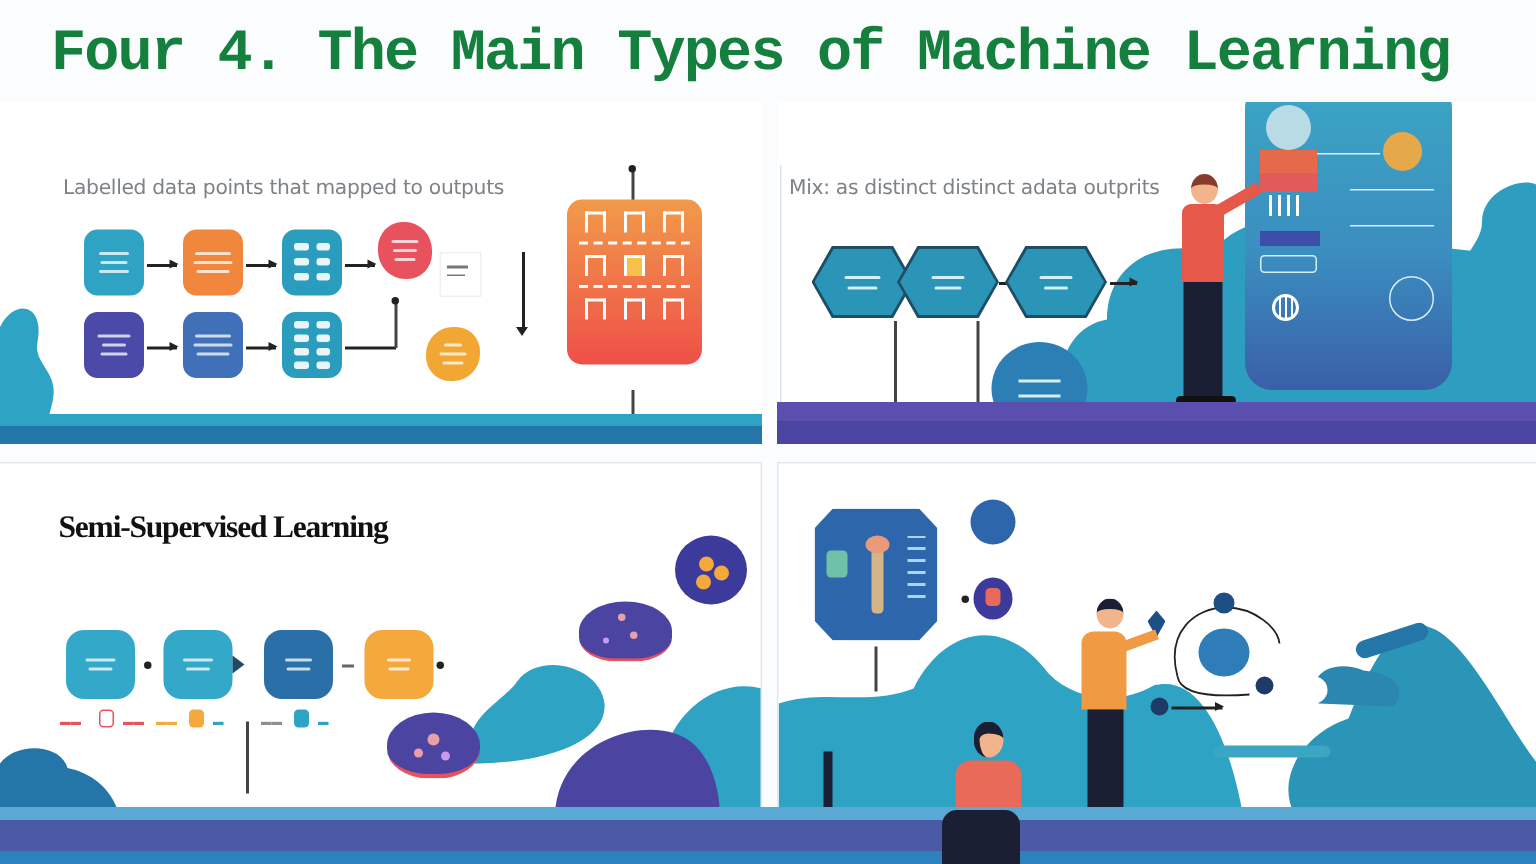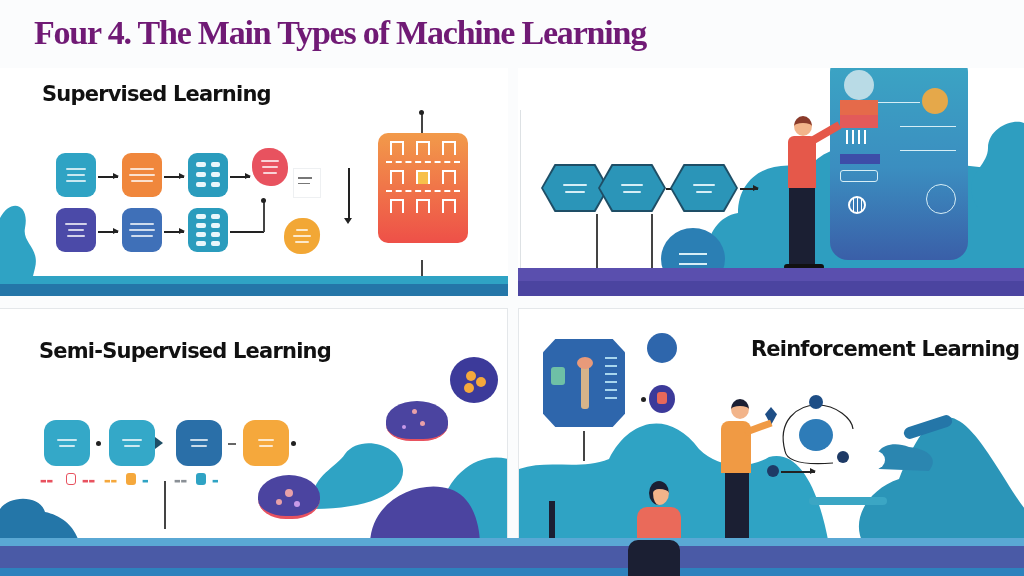--- a/index.html
+++ b/index.html
@@ -1,21 +1,21 @@
 <!DOCTYPE html>
 <html><head>
 <meta charset="utf-8">
 <style>
   *{box-sizing:border-box;margin:0;padding:0;}
   html,body{width:1024px;height:576px;overflow:hidden;background:#fbfcfd;}
   body{position:relative;font-family:"DejaVu Sans","Liberation Sans",sans-serif;color:#111;}
   .abs{position:absolute;}
-  .title{left:34px;top:14px;font-size:34px;font-weight:bold;letter-spacing:-1.2px;color:#701a75;white-space:nowrap;font-family:Liberation Serif, serif;}
+  .title{left:34px;top:14px;font-size:39px;font-weight:bold;letter-spacing:-1.2px;color:#15803d;white-space:nowrap;font-family:Liberation Mono, monospace;}
   .panel{position:absolute;background:#fff;overflow:hidden;}
-  .panel-border{border:1px solid #e4e7ea;}
+  .panel-border{border:1px solid #e4e7ea;font-family:Liberation Serif, serif;}
   .ptitle{position:absolute;font-weight:bold;font-size:21px;letter-spacing:-0.8px;color:#111;white-space:nowrap;}
   .psub{position:absolute;font-size:13.5px;color:#7c8288;white-space:nowrap;letter-spacing:-0.2px;}
   .box{position:absolute;border-radius:9px;display:flex;flex-direction:column;align-items:center;justify-content:center;gap:4px;}
   .box .ln{height:2px;background:rgba(255,255,255,.75);border-radius:1px;}
   .tbl{position:absolute;border-radius:9px;background:#2a9cbd;display:grid;grid-template-columns:1fr 1fr;gap:4px 5px;padding:9px 8px;}
   .tbl i{display:block;height:5px;background:#e8f6fb;border-radius:2px;}
   .arrow{position:absolute;height:1.5px;background:#222;}
   .arrow:after{content:"";position:absolute;right:-1px;top:-3px;border-left:6px solid #222;border-top:3.5px solid transparent;border-bottom:3.5px solid transparent;}
   .vline{position:absolute;width:1.5px;background:#444;}
   .dot{position:absolute;width:5px;height:5px;border-radius:50%;background:#222;}
@@ -24,21 +24,21 @@
   .hex-outline{position:absolute;width:68px;height:48px;background:#1e4e66;clip-path:polygon(20% 0,80% 0,100% 50%,80% 100%,20% 100%,0 50%);}
   .hex .ln{height:2px;background:#d6eef6;border-radius:1px;}
   .legend-item{position:absolute;font-size:7px;white-space:nowrap;font-weight:bold;}
 </style>
 </head>
 <body>
 
 <div class="abs title">Four 4. The Main Types of Machine Learning</div>
 
 <div class="panel" style="left:0;top:68px;width:508px;height:228px;">
-  <div class="ptitle" style="left:42px;top:14px;">Supervised Learning</div>
+  <div class="psub" style="left:42px;top:49px;">Labelled data points that mapped to outputs</div>
 
   <svg class="blob" style="left:0;top:130px;" width="45" height="90" viewBox="0 0 45 90">
       <path d="M0,20 C10,0 30,5 25,30 C22,45 40,50 35,70 L30,90 L0,90Z" fill="#2fa3c4"></path>
     </svg>
 
   <div class="box" style="left:56px;top:85px;width:40px;height:44px;background:#2fa3c4;">
     <span class="ln" style="width:20px"></span>
       <span class="ln" style="width:18px"></span>
       <span class="ln" style="width:20px"></span>
   </div>
@@ -123,20 +123,21 @@
         <span style="width:14px;height:14px;border:2.5px solid #fff;border-bottom:none;"></span>
       </div>
   </div>
   <div class="vline" style="left:421px;top:192px;height:36px;"></div>
 
   <div class="abs" style="left:0;top:208px;width:508px;height:20px;background:linear-gradient(180deg,#2fa3c4 0 40%,#2476a8 40%);"></div>
 </div>
 
 <div class="panel" style="left:518px;top:68px;width:506px;height:228px;">
   <div class="abs" style="left:2px;top:42px;width:1px;height:186px;background:#dde1e4;"></div>
+  <div class="psub" style="left:8px;top:49px;">Mix: as distinct distinct adata outprits</div>
 
   <svg class="blob" style="left:180px;top:70px;" width="326" height="140" viewBox="0 0 326 140">
       <path d="M20,140 C0,120 10,80 40,75 C40,40 70,20 110,30 C130,5 170,0 200,20 L290,30 C300,40 300,60 320,55 L326,50 L326,140Z" fill="#2e9ec0"></path>
     </svg>
   <svg class="blob" style="left:440px;top:40px;" width="66" height="100" viewBox="0 0 66 100">
       <path d="M20,100 C0,70 30,60 30,40 C30,20 55,10 66,15 L66,100Z" fill="#2e9ec0"></path>
     </svg>
 
   <div class="hex-outline" style="left:23px;top:96px;"></div>
   <div class="hex" style="left:25px;top:98px;">
@@ -243,21 +244,20 @@
   <svg class="blob" style="left:370px;top:120px;" width="138" height="116" viewBox="0 0 138 116">
       <path d="M70,116 C60,60 100,20 138,30 L138,116Z" fill="#2fa3c4"></path>
       <path d="M0,116 C0,70 50,50 80,60 C105,68 110,100 110,116Z" fill="#4b44a0"></path>
     </svg>
   <svg class="blob" style="left:0;top:188px;" width="80" height="48" viewBox="0 0 80 48">
       <path d="M0,48 L0,12 C10,-2 40,-2 45,15 C60,18 75,28 80,48Z" fill="#2476a8"></path>
     </svg>
 </div>
 
 <div class="panel panel-border" style="left:518px;top:308px;width:506px;height:236px;border-right:none;">
-  <div class="ptitle" style="left:232px;top:28px;">Reinforcement Learning</div>
 
   <div class="abs" style="left:24px;top:30px;width:82px;height:88px;background:#2e66ac;clip-path:polygon(15% 0,85% 0,100% 15%,100% 85%,85% 100%,15% 100%,0 85%,0 15%);"></div>
   <div class="abs" style="left:62px;top:52px;width:8px;height:48px;background:#d6b48a;border-radius:3px;"></div>
   <div class="abs" style="left:58px;top:48px;width:16px;height:12px;border-radius:50%;background:#e89a7a;"></div>
   <div class="abs" style="left:32px;top:58px;width:14px;height:18px;background:#6ec0a6;border-radius:3px;"></div>
   <div class="abs" style="left:86px;top:48px;width:12px;height:44px;background:repeating-linear-gradient(180deg,#a8d6ee 0 2px,transparent 2px 8px);"></div>
 
   <div class="abs" style="left:128px;top:24px;width:30px;height:30px;border-radius:50%;background:#2e66ac;"></div>
   <div class="abs" style="left:130px;top:76px;width:26px;height:28px;border-radius:50%;background:#3c3a9a;">
       <span style="display:block;margin:7px auto;width:10px;height:12px;background:#e8685a;border-radius:3px;"></span>

